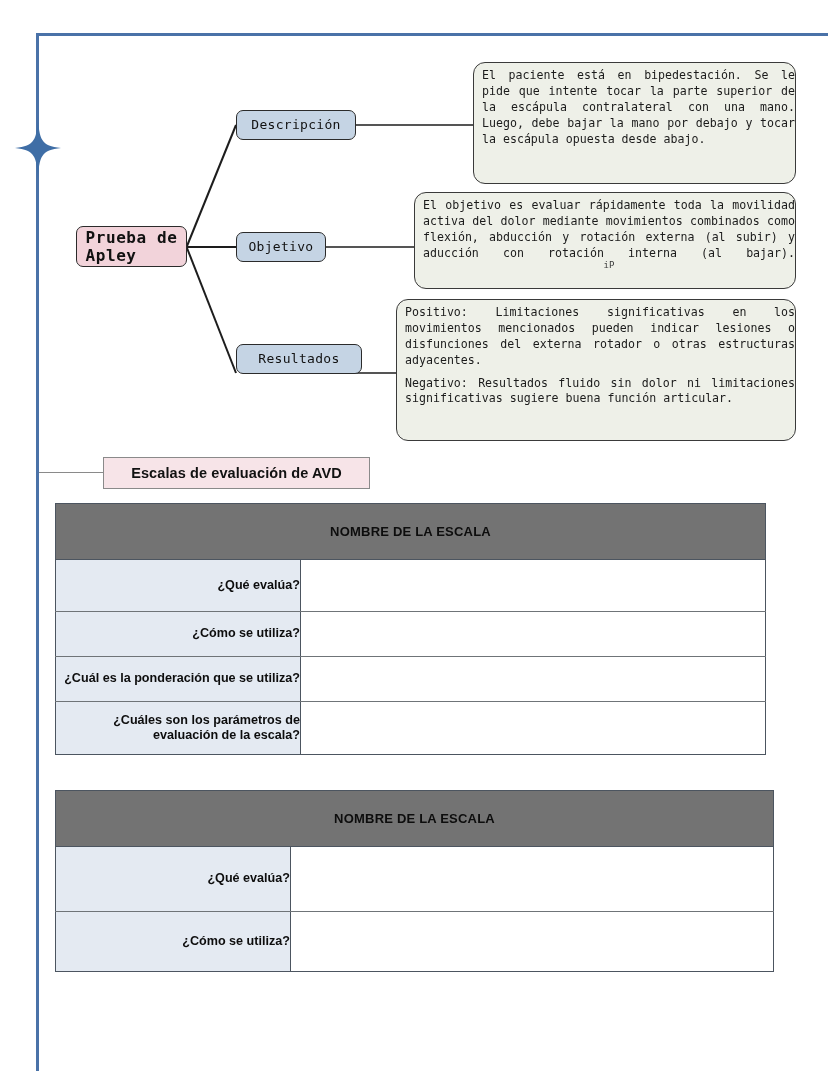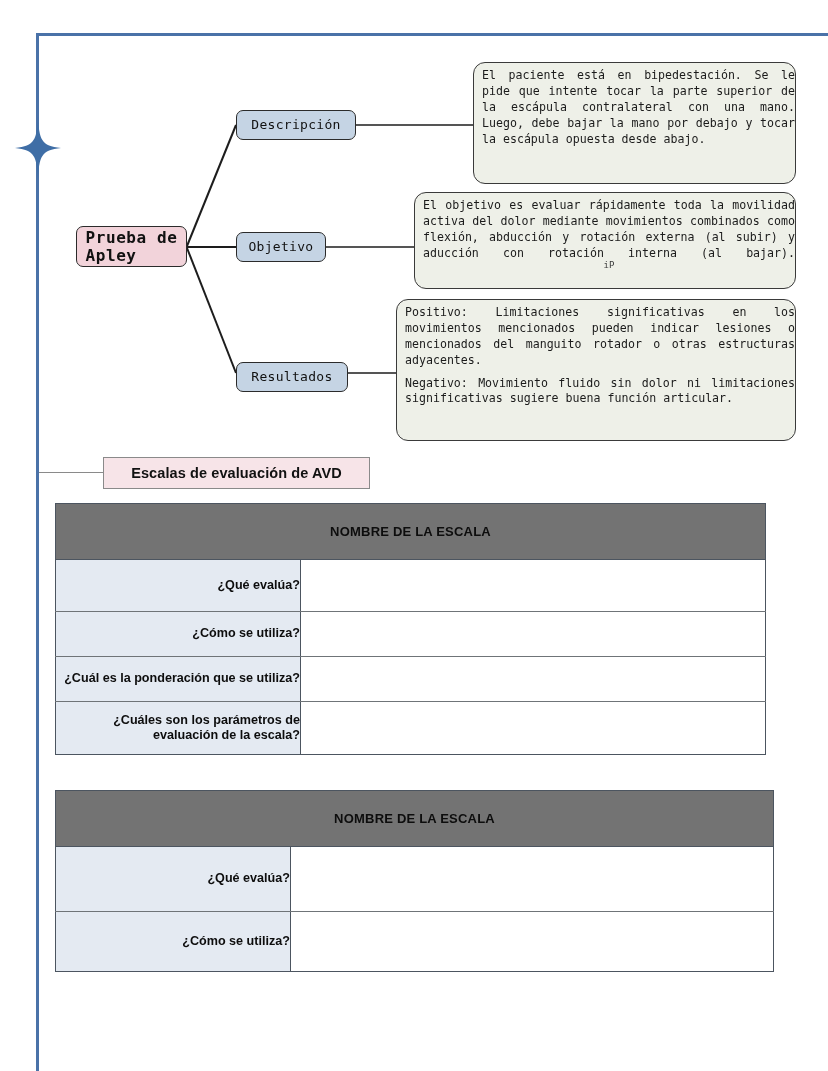--- a/index.html
+++ b/index.html
@@ -61,21 +61,21 @@
     letter-spacing:.6px;
   }
   .node.branch{
     background:#c5d4e4;
     font-size:13px;
     letter-spacing:.3px;
     height:30px;
   }
   .node.n-desc{left:236px;top:110px;width:120px;}
   .node.n-obj {left:236px;top:232px;width:90px;}
-  .node.n-res {left:236px;top:362px;width:112px;}
+  .node.n-res {left:236px;top:344px;width:126px;}
 
   .leaf{
     position:absolute;
     box-sizing:border-box;
     border:1.5px solid #3a3a3a;
     border-radius:12px;
     background:#eef0e8;
     font-family:"DejaVu Sans Mono","Liberation Mono",monospace;
     font-size:11.6px;
     line-height:1.37;
@@ -206,22 +206,22 @@
     <div class="leaf leaf-desc">
       <p class="last">El paciente está en bipedestación. Se le pide que intente tocar la parte superior de la escápula contralateral con una mano. Luego, debe bajar la mano por debajo y tocar la escápula opuesta desde abajo.</p>
     </div>
 
     <div class="leaf leaf-obj">
       <p>El objetivo es evaluar rápidamente toda la movilidad activa del dolor mediante movimientos combinados como flexión, abducción y rotación externa (al subir) y aducción con rotación interna (al bajar).</p>
       <span class="artifact">iP</span>
     </div>
 
     <div class="leaf leaf-res">
-      <p class="last">Positivo: Limitaciones significativas en los movimientos mencionados pueden indicar lesiones o mencionados del manguito rotador o otras estructuras adyacentes.</p>
-      <p class="last">Negativo: Movimiento fluido sin dolor ni limitaciones significativas sugiere buena función articular.</p>
+      <p class="last">Positivo: Limitaciones significativas en los movimientos mencionados pueden indicar lesiones o disfunciones del externa rotador o otras estructuras adyacentes.</p>
+      <p class="last">Negativo: Resultados fluido sin dolor ni limitaciones significativas sugiere buena función articular.</p>
     </div>
   </div>
 
   <div class="chip-line"></div>
   <div class="chip">
     <span>Escalas de evaluación de AVD</span>
   </div>
 
   <table class="scale-table" id="table1">
     <colgroup>

